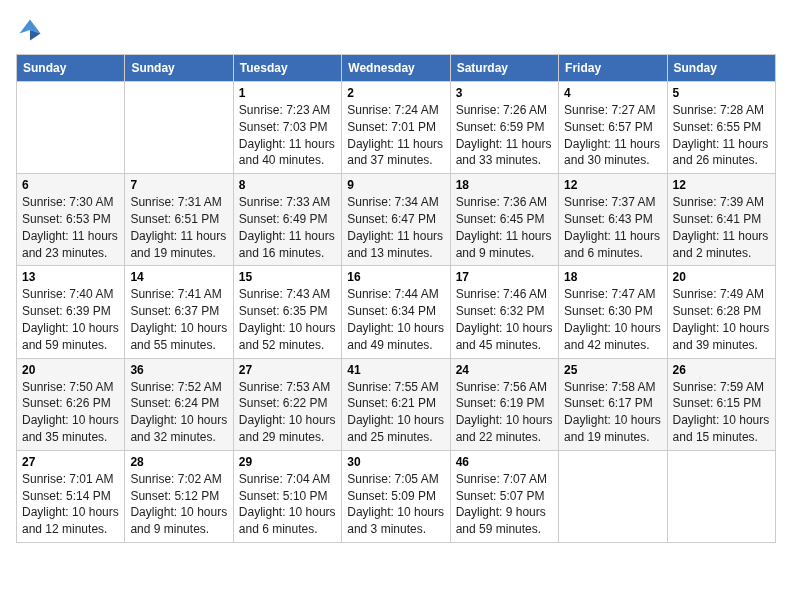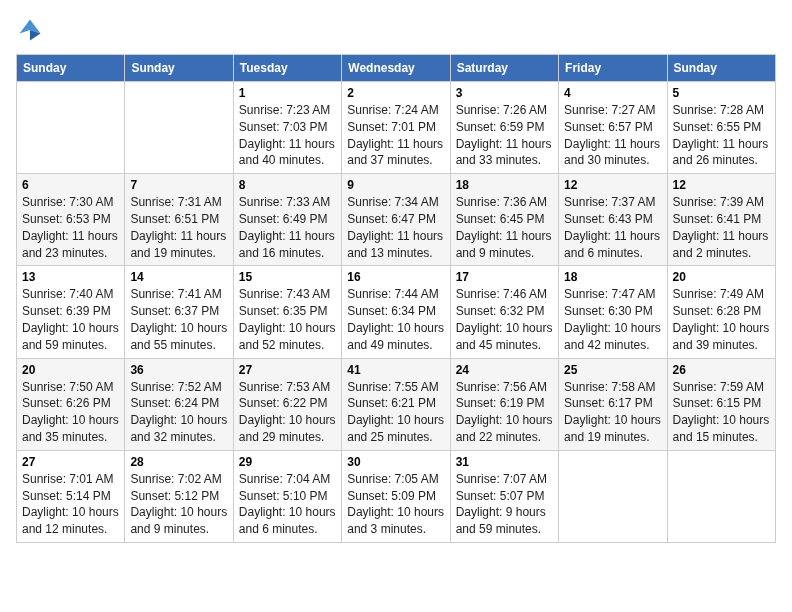--- a/index.html
+++ b/index.html
@@ -240,20 +240,20 @@
         </td>
         <td>
           <span class="day-number">29</span>
           <div class="day-info">Sunrise: 7:04 AM<br>Sunset: 5:10 PM<br>Daylight: 10 hours and 6 minutes.</div>
         </td>
         <td>
           <span class="day-number">30</span>
           <div class="day-info">Sunrise: 7:05 AM<br>Sunset: 5:09 PM<br>Daylight: 10 hours and 3 minutes.</div>
         </td>
         <td>
-          <span class="day-number">31</span>
+          <span class="day-number">46</span>
           <div class="day-info">Sunrise: 7:07 AM<br>Sunset: 5:07 PM<br>Daylight: 9 hours and 59 minutes.</div>
         </td>
         <td class="empty-cell"></td>
         <td class="empty-cell"></td>
       </tr>
     </tbody>
 </table>
 
 </body></html>

